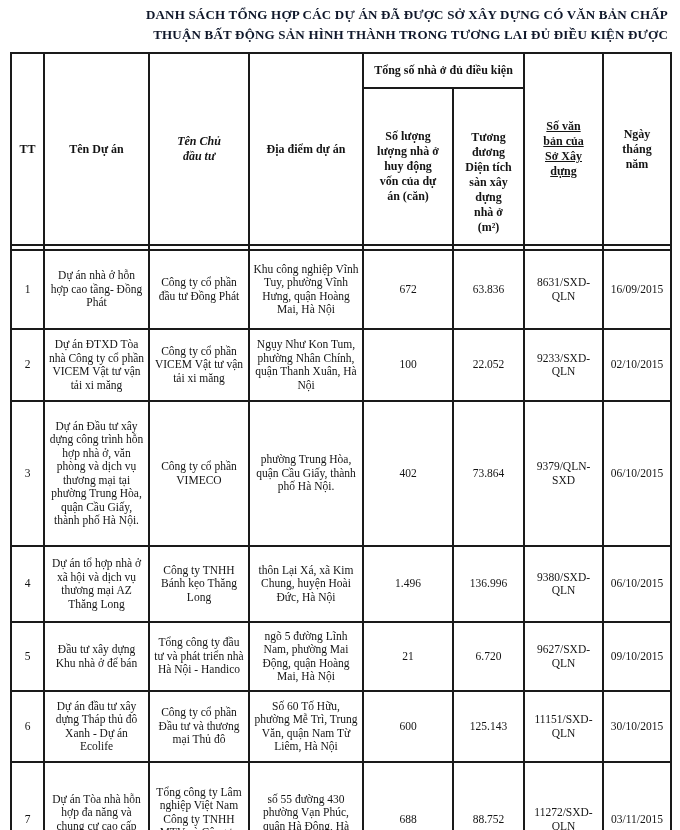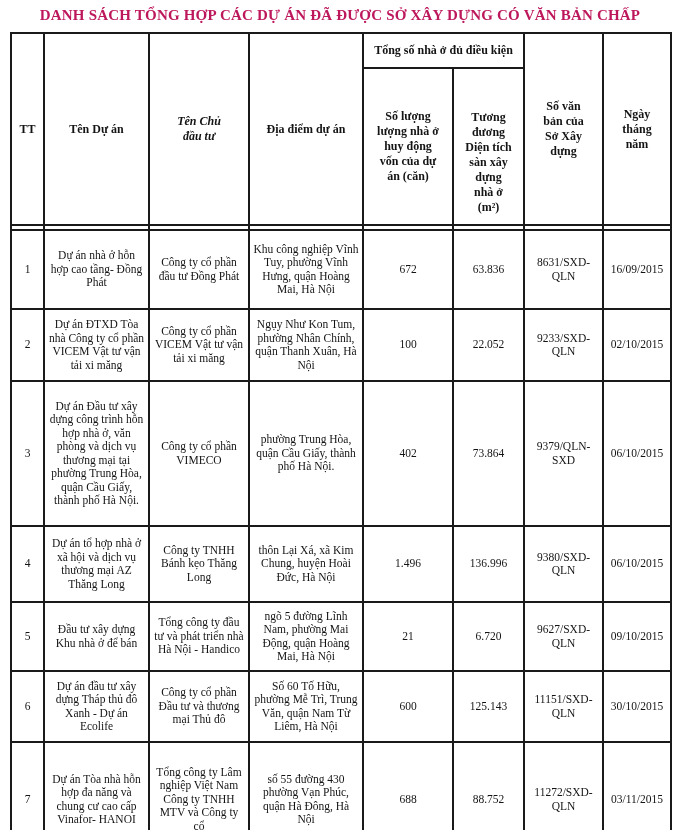--- a/index.html
+++ b/index.html
@@ -2,36 +2,36 @@
 <html><head>
 <meta charset="utf-8">
 <style>
   html,body{margin:0;padding:0;}
   body{
     width:680px;height:830px;overflow:hidden;background:#ffffff;color:#141414;
     font-family:"Liberation Serif","DejaVu Serif",serif;
   }
   .page{width:680px;height:830px;overflow:hidden;}
   .doc-title{
-    margin:5px 12px 7px 12px;text-align:center;font-weight:bold;
-    font-size:15px;line-height:20px;letter-spacing:0.2px;color:#be185d;
+    margin:5px 12px 7px 12px;text-align:right;font-weight:bold;
+    font-size:13px;line-height:20px;letter-spacing:0.2px;color:#0f172a;
   }
   table.doc-table{
     border-collapse:collapse;table-layout:fixed;width:660px;margin:0 10px;
   }
   .doc-table td,.doc-table th{
     border:2px solid #1a1a1a;padding:1px 3px;text-align:center;vertical-align:middle;
     font-size:11.5px;line-height:13.5px;word-wrap:break-word;overflow:hidden;
   }
   .doc-table th{font-weight:bold;font-size:12px;line-height:15px;padding:9px 2px;}
   .doc-table th span{display:inline-block;}
   .w60{max-width:60px;font-style:italic;}
   .w66{max-width:66px;}
   .w48{max-width:48px;margin-top:32px;}
-  .w52{max-width:52px;}
+  .w52{max-width:52px;text-decoration:underline;}
   .w44{max-width:44px;}
   tr.hdr-group{height:30px;}
   tr.hdr-sub{height:135px;}
   tr.spacer td{height:3px;padding:0;line-height:0;}
   .num{text-align:right;padding-right:8px;}
   .doc-cell{padding:1px 6px;}
   tr.r0{height:79px;}
   tr.r1{height:72px;}
   tr.r2{height:145px;}
   tr.r3{height:76px;}
@@ -40,20 +40,21 @@
   tr.r6{height:115px;}
   .va-top{vertical-align:top;padding-top:3px;}
 </style>
 </head>
 <body>
 
 <div class="page">
 
   <div class="doc-title">
     <div>DANH SÁCH TỔNG HỢP CÁC DỰ ÁN ĐÃ ĐƯỢC SỞ XÂY DỰNG CÓ VĂN BẢN CHẤP</div>
+    <div>THUẬN BẤT ĐỘNG SẢN HÌNH THÀNH TRONG TƯƠNG LAI ĐỦ ĐIỀU KIỆN ĐƯỢC</div>
   </div>
 
   <table class="doc-table">
     <colgroup>
       <col style="width:33px">
         <col style="width:105px">
         <col style="width:100px">
         <col style="width:114px">
       <col style="width:90px">
         <col style="width:71px">

